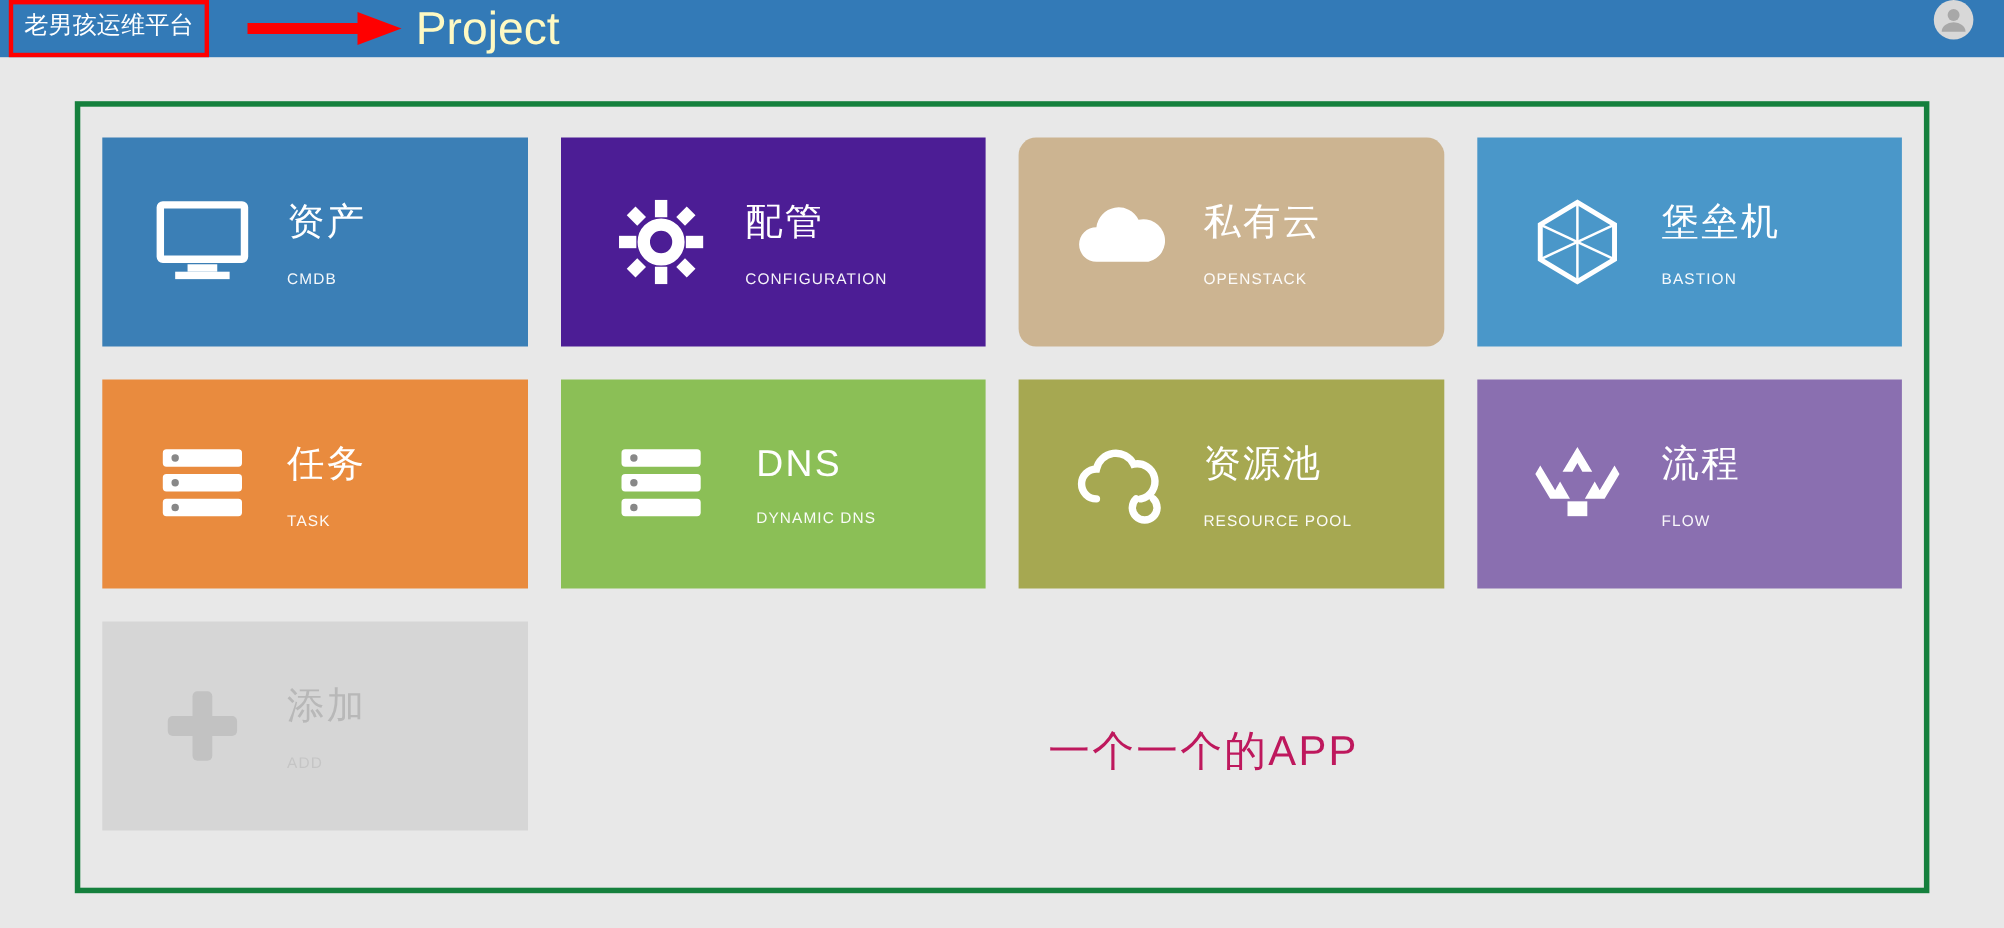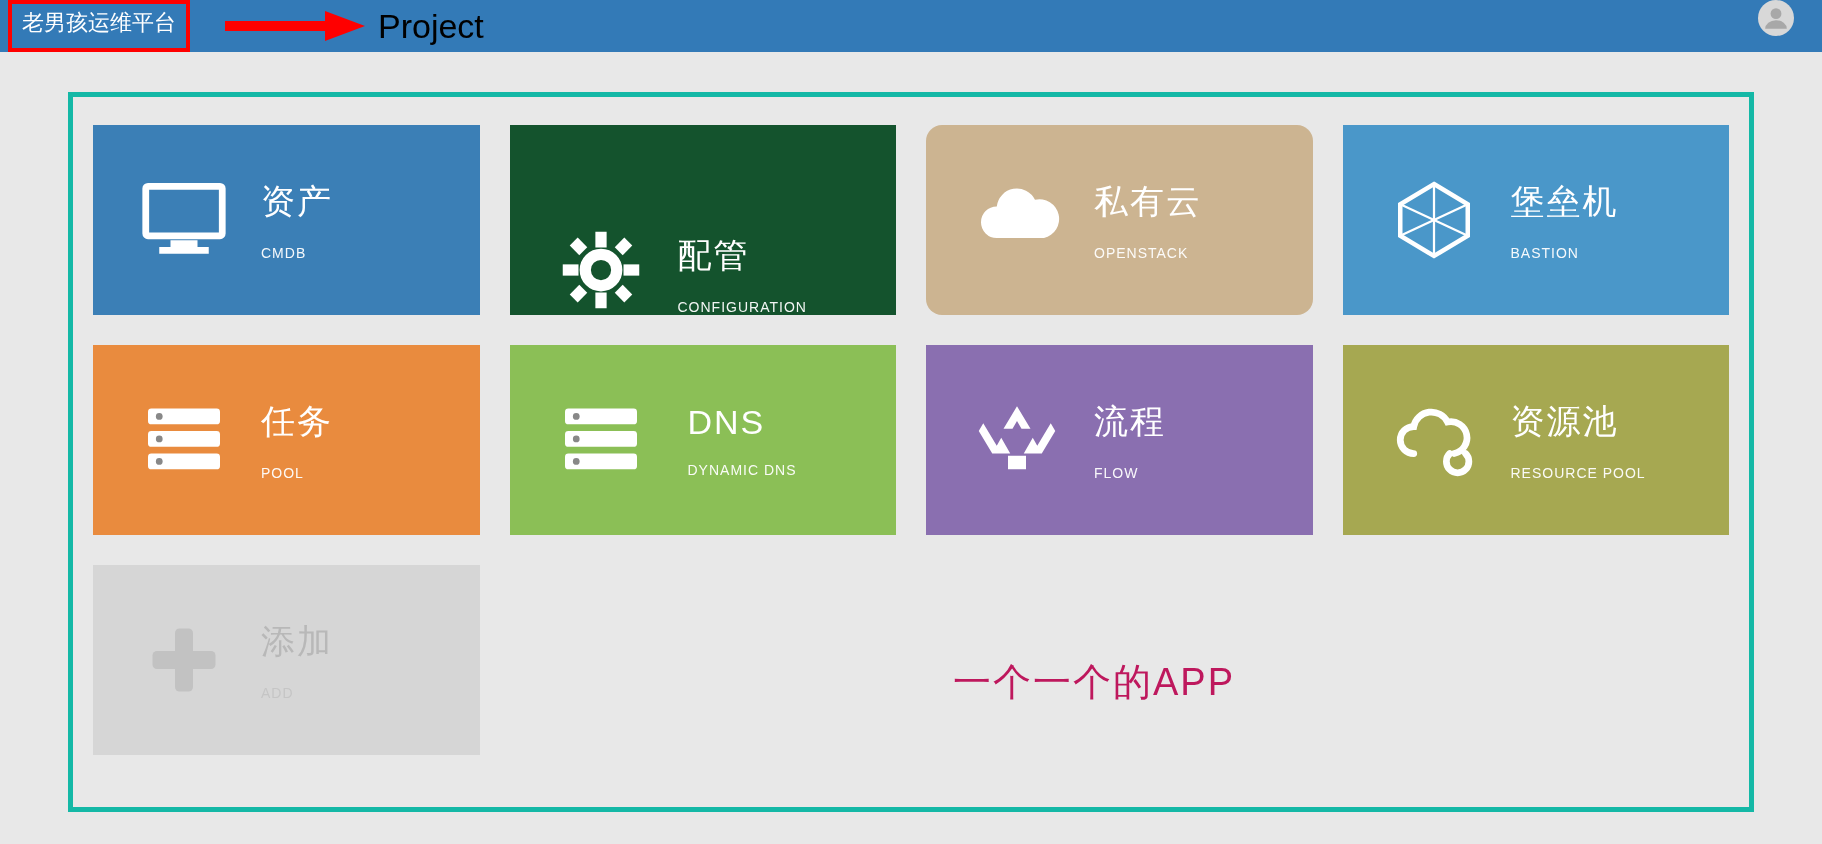--- a/index.html
+++ b/index.html
@@ -25,42 +25,42 @@
       font-size: 22px;
       font-weight: 500;
     }
     .arrow-annot {
       display: flex;
       align-items: center;
       margin-left: 30px;
     }
     .arrow-svg { width: 150px; height: 40px; }
     .proj-label {
-      color: #000000;
-      font-size: 34px;
+      color: #fef9c3;
+      font-size: 42px;
       font-weight: 500;
       margin-left: 8px;
     }
     .avatar {
       width: 36px;
       height: 36px;
       border-radius: 50%;
       background: #d8d8d8;
       margin-left: auto;
       margin-right: 20px;
       display: flex;
       align-items: center;
       justify-content: center;
     }
     .avatar svg { width: 26px; height: 26px; fill: #a8a8a8; }
 
     .content-wrap {
       position: relative;
       margin: 40px 68px 0 68px;
-      border: 5px solid #14b8a6;
+      border: 5px solid #15803d;
       padding: 28px 20px 28px 20px;
       min-height: 720px;
     }
     .tile-grid {
       display: grid;
       grid-template-columns: repeat(4, 1fr);
       gap: 30px;
     }
     .tile {
       height: 190px;
@@ -180,21 +180,21 @@
         <div class="icon-wrap">
           <svg class="ico" width="90" height="90" viewBox="0 0 80 80">
             <use href="#ico-monitor"></use>
           </svg>
         </div>
         <div class="texts">
           <div class="title">资产</div>
           <div class="subtitle">CMDB</div>
         </div>
       </div>
-      <div class="tile" style="background: #14532d; align-items: flex-end;">
+      <div class="tile" style="background: #4c1d95;">
         <div class="icon-wrap">
           <svg class="ico" width="90" height="90" viewBox="0 0 80 80">
             <use href="#ico-gear"></use>
           </svg>
         </div>
         <div class="texts">
           <div class="title">配管</div>
           <div class="subtitle">CONFIGURATION</div>
         </div>
       </div>
@@ -221,54 +221,54 @@
         </div>
       </div>
       <div class="tile" style="background: rgb(233, 139, 62);">
         <div class="icon-wrap">
           <svg class="ico" width="90" height="90" viewBox="0 0 80 80">
             <use href="#ico-server"></use>
           </svg>
         </div>
         <div class="texts">
           <div class="title">任务</div>
-          <div class="subtitle">POOL</div>
+          <div class="subtitle">TASK</div>
         </div>
       </div>
       <div class="tile" style="background: rgb(139, 191, 86); gap: 10px;">
         <div class="icon-wrap">
           <svg class="ico" width="90" height="90" viewBox="0 0 80 80">
             <use href="#ico-server"></use>
           </svg>
         </div>
         <div class="texts">
           <div class="title">DNS</div>
           <div class="subtitle">DYNAMIC DNS</div>
         </div>
       </div>
+      <div class="tile" style="background: rgb(166, 168, 81);">
+        <div class="icon-wrap">
+          <svg class="ico" width="90" height="90" viewBox="0 0 80 80">
+            <use href="#ico-cloudloop"></use>
+          </svg>
+        </div>
+        <div class="texts">
+          <div class="title">资源池</div>
+          <div class="subtitle">RESOURCE POOL</div>
+        </div>
+      </div>
       <div class="tile" style="background: rgb(138, 111, 176);">
         <div class="icon-wrap">
           <svg class="ico" width="90" height="90" viewBox="0 0 80 80">
             <use href="#ico-recycle"></use>
           </svg>
         </div>
         <div class="texts">
           <div class="title">流程</div>
           <div class="subtitle">FLOW</div>
-        </div>
-      </div>
-      <div class="tile" style="background: rgb(166, 168, 81);">
-        <div class="icon-wrap">
-          <svg class="ico" width="90" height="90" viewBox="0 0 80 80">
-            <use href="#ico-cloudloop"></use>
-          </svg>
-        </div>
-        <div class="texts">
-          <div class="title">资源池</div>
-          <div class="subtitle">RESOURCE POOL</div>
         </div>
       </div>
       <div class="tile placeholder" style="background: rgb(214, 214, 214);">
         <div class="icon-wrap">
           <svg class="ico" width="90" height="90" viewBox="0 0 80 80">
             <use href="#ico-plus"></use>
           </svg>
         </div>
         <div class="texts">
           <div class="title">添加</div>

